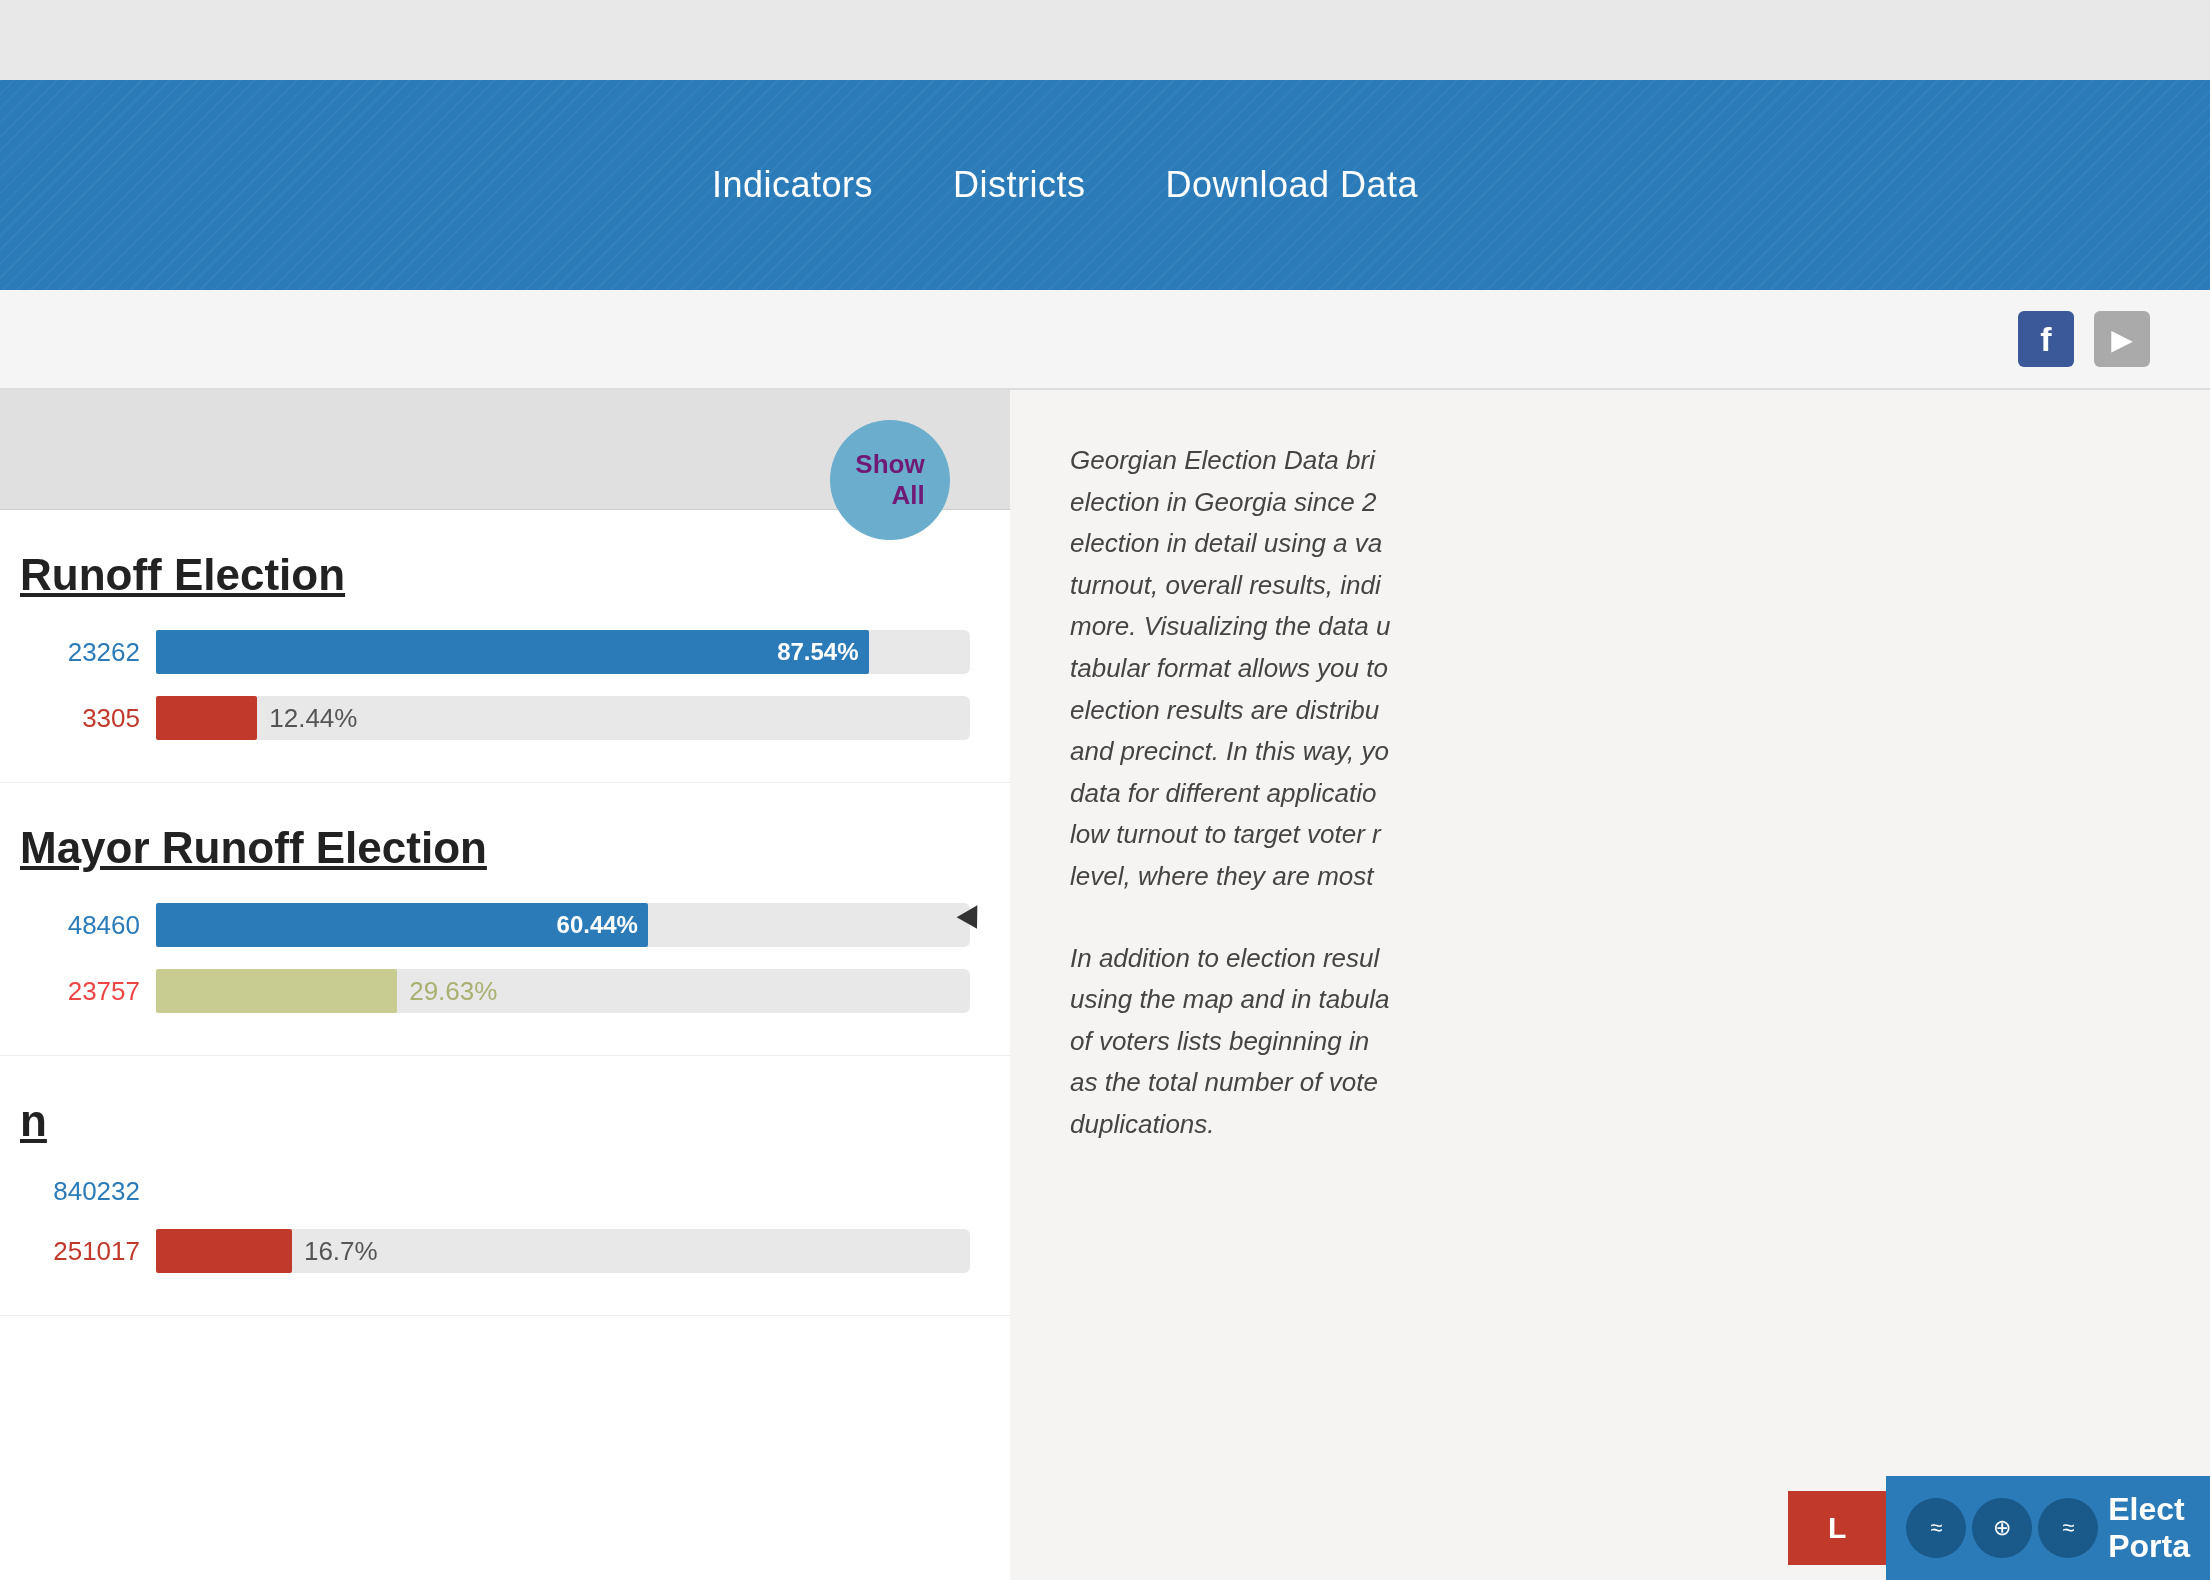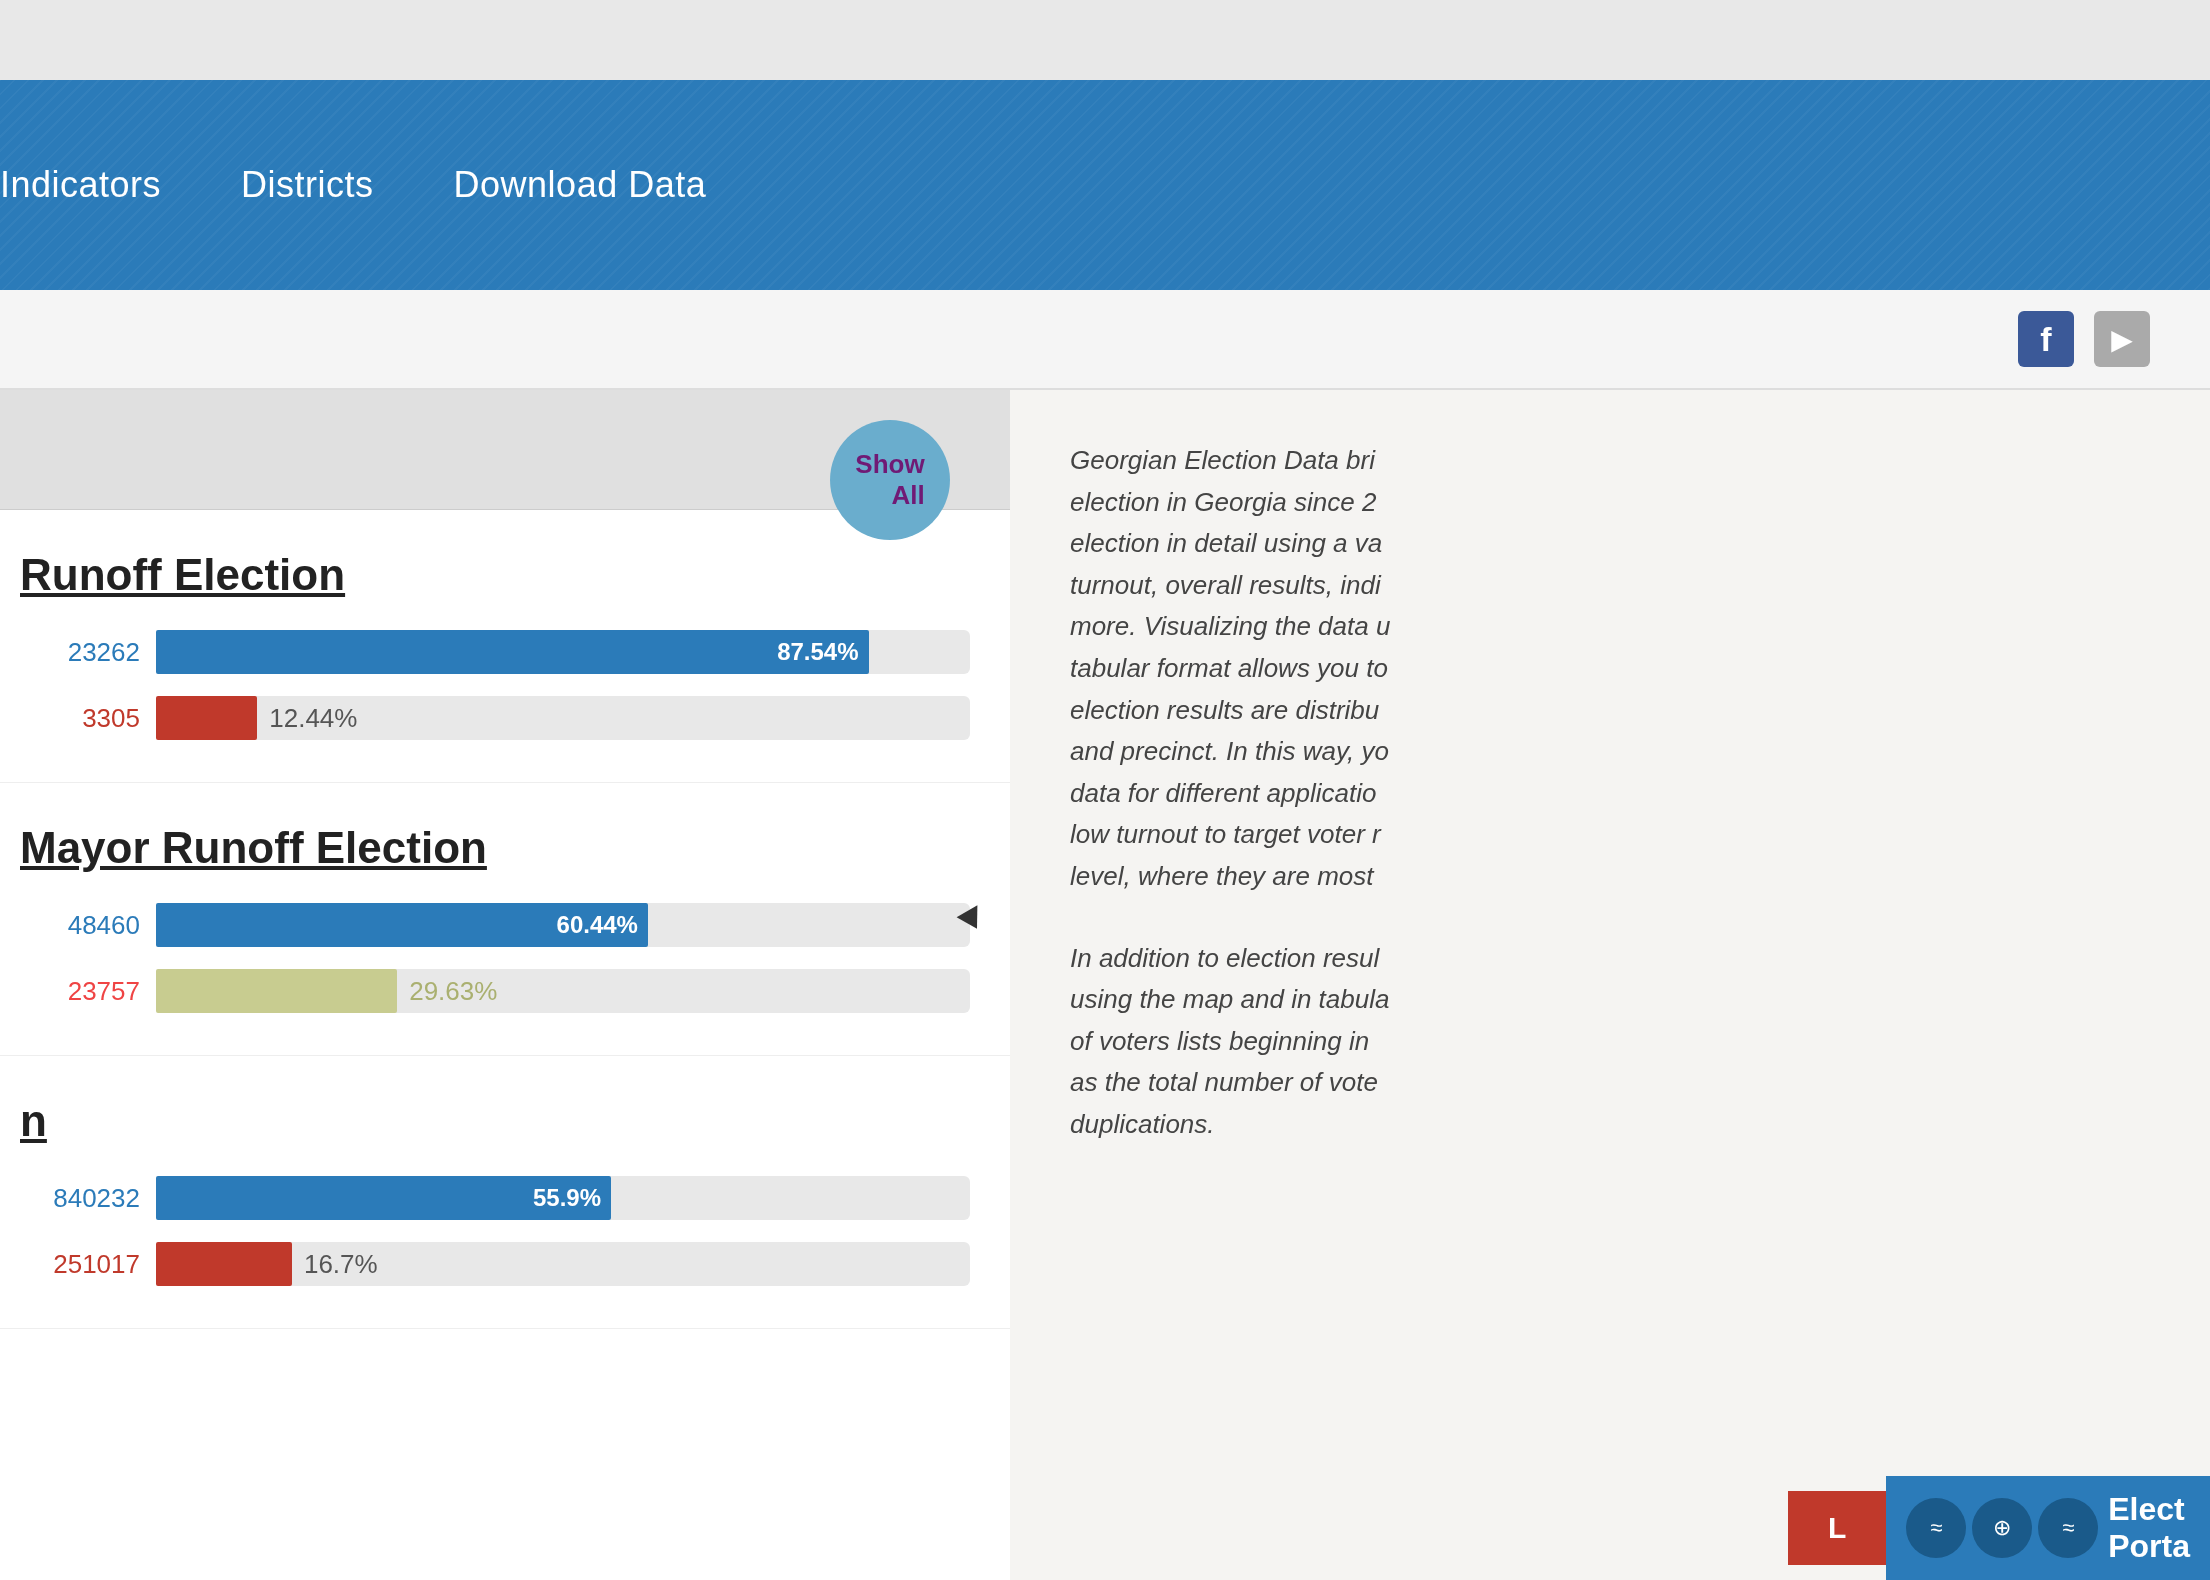--- a/index.html
+++ b/index.html
@@ -25,21 +25,21 @@
       background: #2b7bb9;
       background-image: repeating-linear-gradient(
         -45deg,
         rgba(255,255,255,0.04) 0px,
         rgba(255,255,255,0.04) 2px,
         transparent 2px,
         transparent 10px
       );
       display: flex;
       align-items: center;
-      justify-content: flex-start;
+      justify-content: center;
       padding-right: 80px;
     }
 
     .nav-links {
       display: flex;
       gap: 80px;
       align-items: center;
     }
 
     .nav-link {
@@ -325,25 +325,20 @@
           <span style="position:absolute;left:calc(29.63% + 12px);top:50%;transform:translateY(-50%);font-size:26px;color:#aab070;">29.63%</span>
         </div>
       </div>
     </div>
 
     <div class="chart-section">
       <div class="chart-title">n</div>
 
       <div class="chart-row">
         <span class="chart-label blue">840232</span>
-        <div class="bar-container">
-          <div class="bar-fill blue" style="width:55.9%;">
-            <span class="bar-pct">55.9%</span>
-          </div>
-        </div>
       </div>
 
       <div class="chart-row">
         <span class="chart-label red">251017</span>
         <div class="bar-container">
           <div class="bar-fill red" style="width:16.7%;">
           </div>
           <span style="position:absolute;left:calc(16.7% + 12px);top:50%;transform:translateY(-50%);font-size:26px;color:#555;">16.7%</span>
         </div>
       </div>

